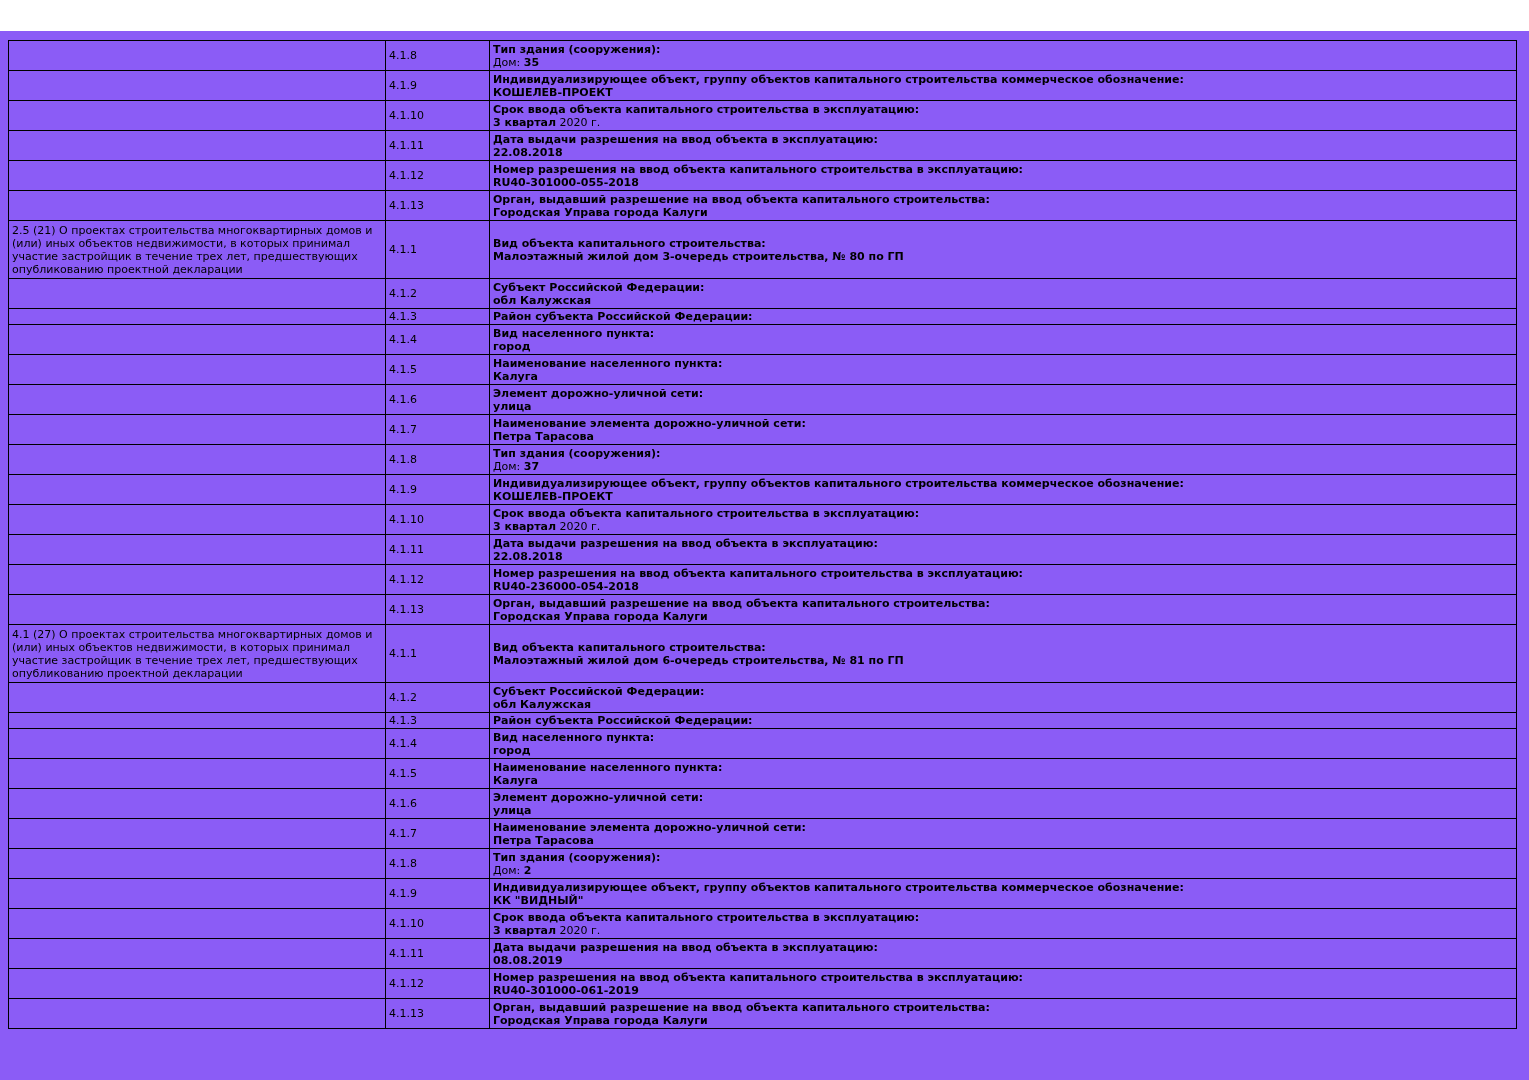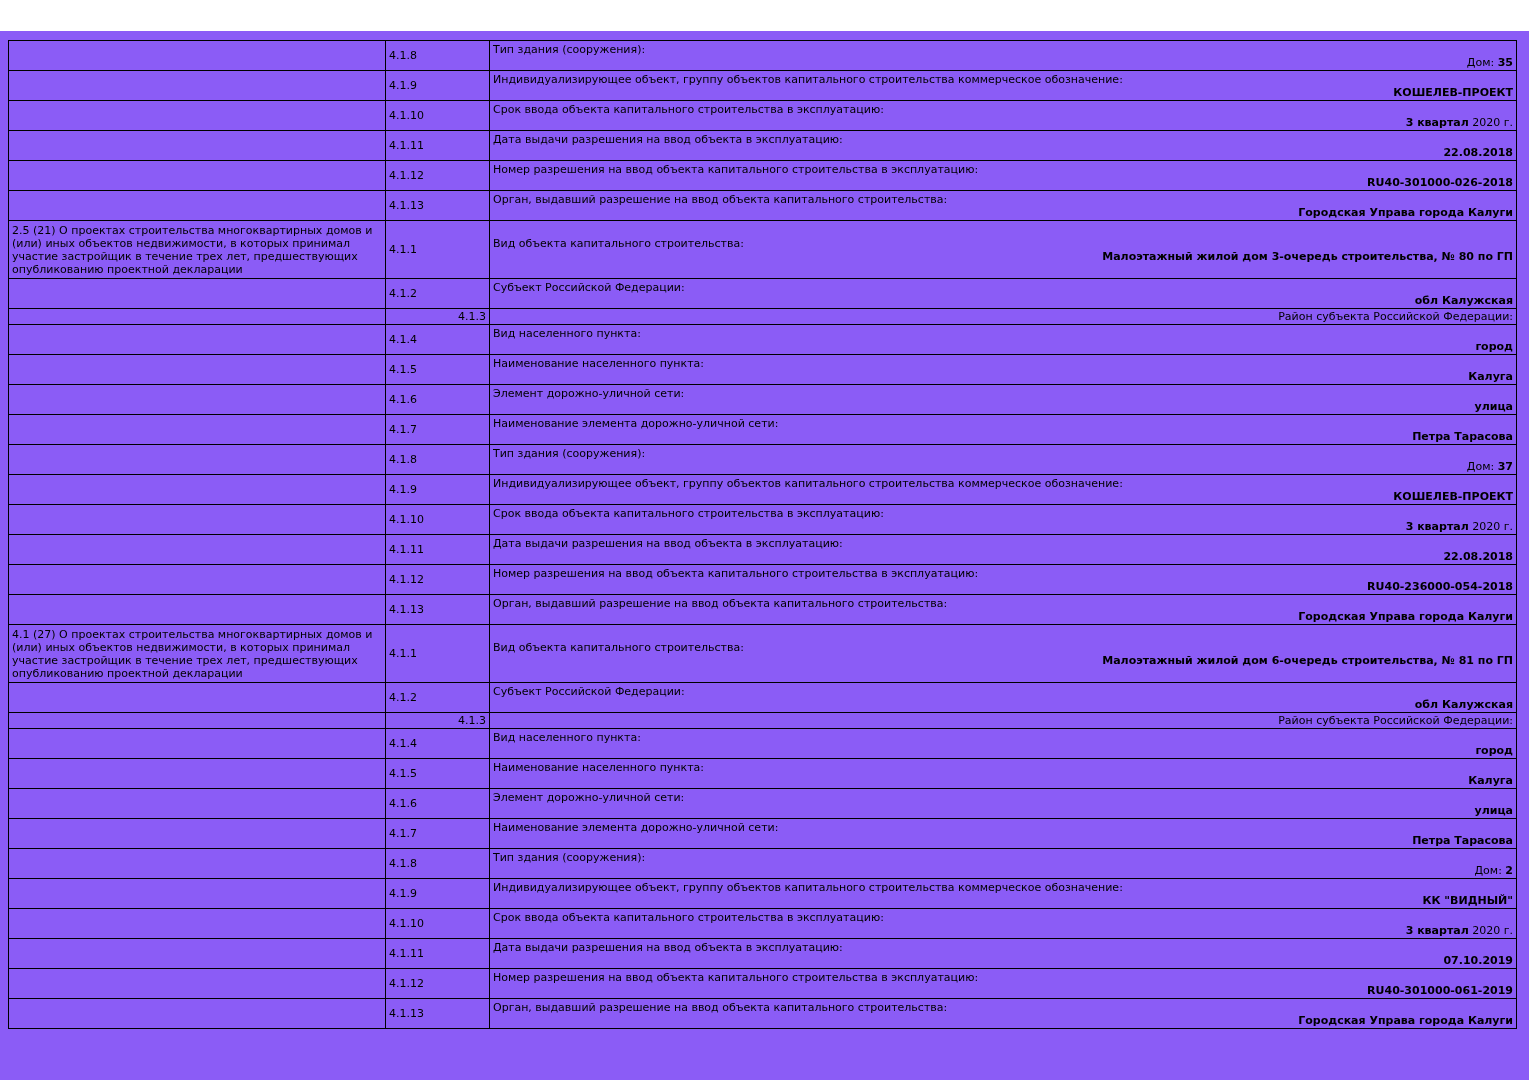--- a/index.html
+++ b/index.html
@@ -36,23 +36,23 @@
     word-wrap: break-word;
   }
   td.desc {
     vertical-align: top;
     padding-top: 2px;
   }
   td.code { }
   td.content { }
   tr.first-row td { height: 58px; }
   tr.twoline td { height: 30px; }
-  tr.oneline td { height: 15px; text-align: right; }
-  .field-label { font-weight: normal; }
-  .field-value { font-weight: normal; text-align: right; }
+  tr.oneline td { height: 15px; }
+  .field-label { font-weight: bold; }
+  .field-value { font-weight: normal; }
   .field-value .b { font-weight: bold; }
 </style>
 </head>
 <body>
 
 <div class="page">
   <table class="decl">
     <colgroup>
       <col style="width:377px">
       <col style="width:104px">
@@ -89,21 +89,21 @@
     <td class="content">
       <div class="field-label">Дата выдачи разрешения на ввод объекта в эксплуатацию:</div>
       <div class="field-value"><span class="b">22.08.2018</span></div>
     </td>
   </tr>
         <tr class="twoline">
     <td class="desc"></td>
     <td class="code">4.1.12</td>
     <td class="content">
       <div class="field-label">Номер разрешения на ввод объекта капитального строительства в эксплуатацию:</div>
-      <div class="field-value"><span class="b">RU40-301000-026-2018</span></div>
+      <div class="field-value"><span class="b">RU40-301000-055-2018</span></div>
     </td>
   </tr>
         <tr class="twoline">
     <td class="desc"></td>
     <td class="code">4.1.13</td>
     <td class="content">
       <div class="field-label">Орган, выдавший разрешение на ввод объекта капитального строительства:</div>
       <div class="field-value"><span class="b">Городская Управа города Калуги</span></div>
     </td>
   </tr>
@@ -289,21 +289,21 @@
     <td class="content">
       <div class="field-label">Срок ввода объекта капитального строительства в эксплуатацию:</div>
       <div class="field-value"><span class="b">3 квартал</span><span> 2020 г.</span></div>
     </td>
   </tr>
         <tr class="twoline">
     <td class="desc"></td>
     <td class="code">4.1.11</td>
     <td class="content">
       <div class="field-label">Дата выдачи разрешения на ввод объекта в эксплуатацию:</div>
-      <div class="field-value"><span class="b">07.10.2019</span></div>
+      <div class="field-value"><span class="b">08.08.2019</span></div>
     </td>
   </tr>
         <tr class="twoline">
     <td class="desc"></td>
     <td class="code">4.1.12</td>
     <td class="content">
       <div class="field-label">Номер разрешения на ввод объекта капитального строительства в эксплуатацию:</div>
       <div class="field-value"><span class="b">RU40-301000-061-2019</span></div>
     </td>
   </tr>

